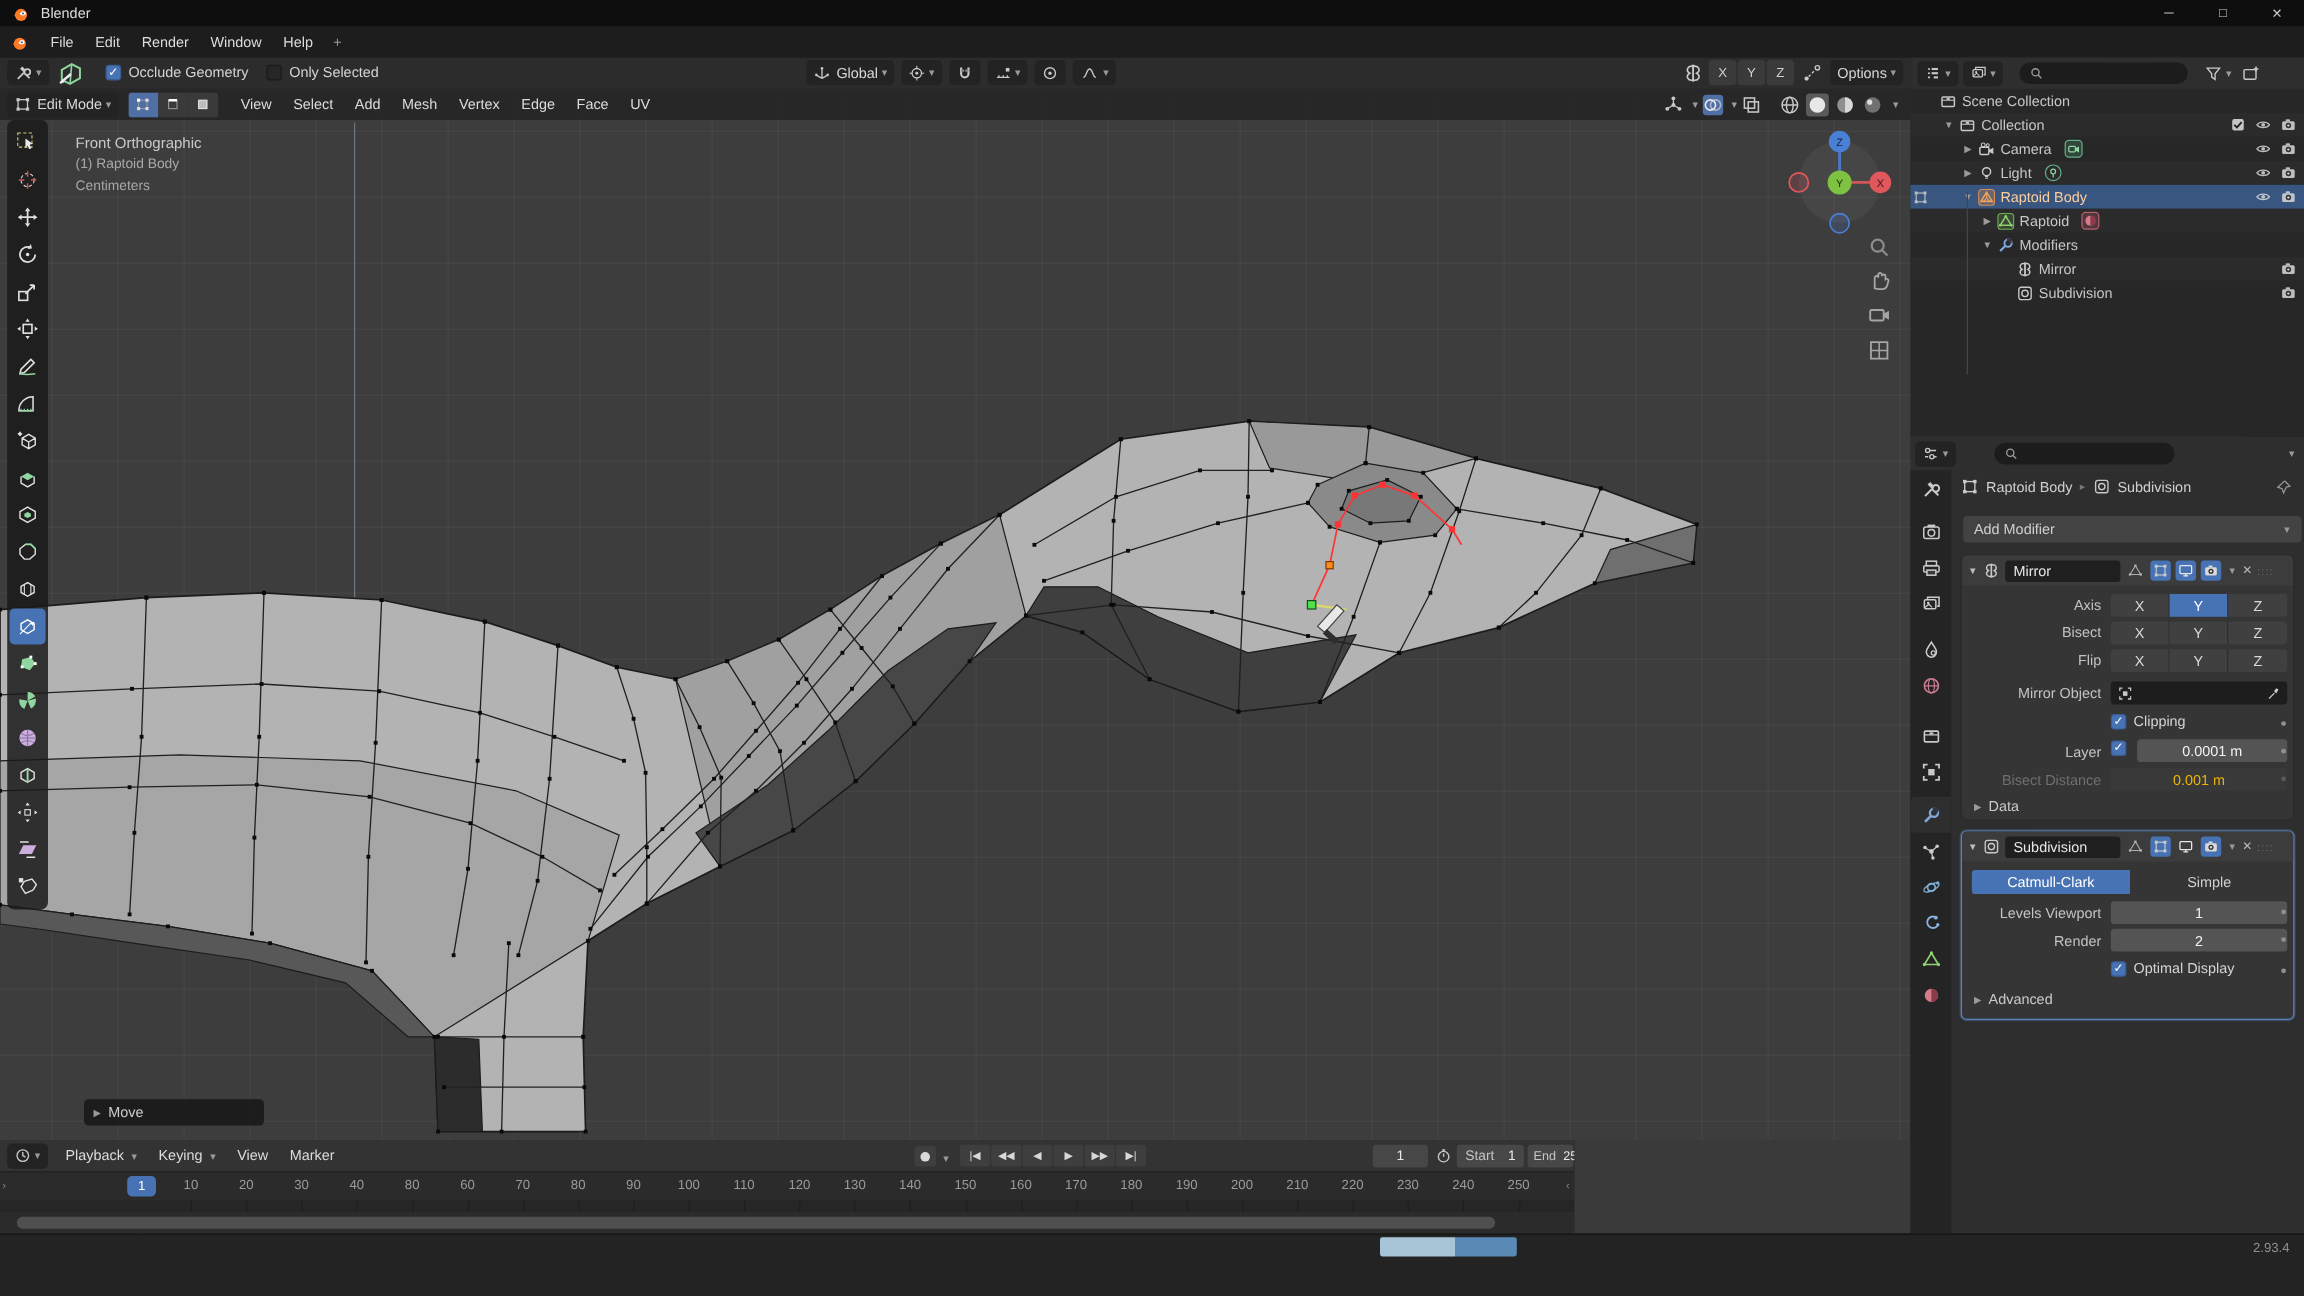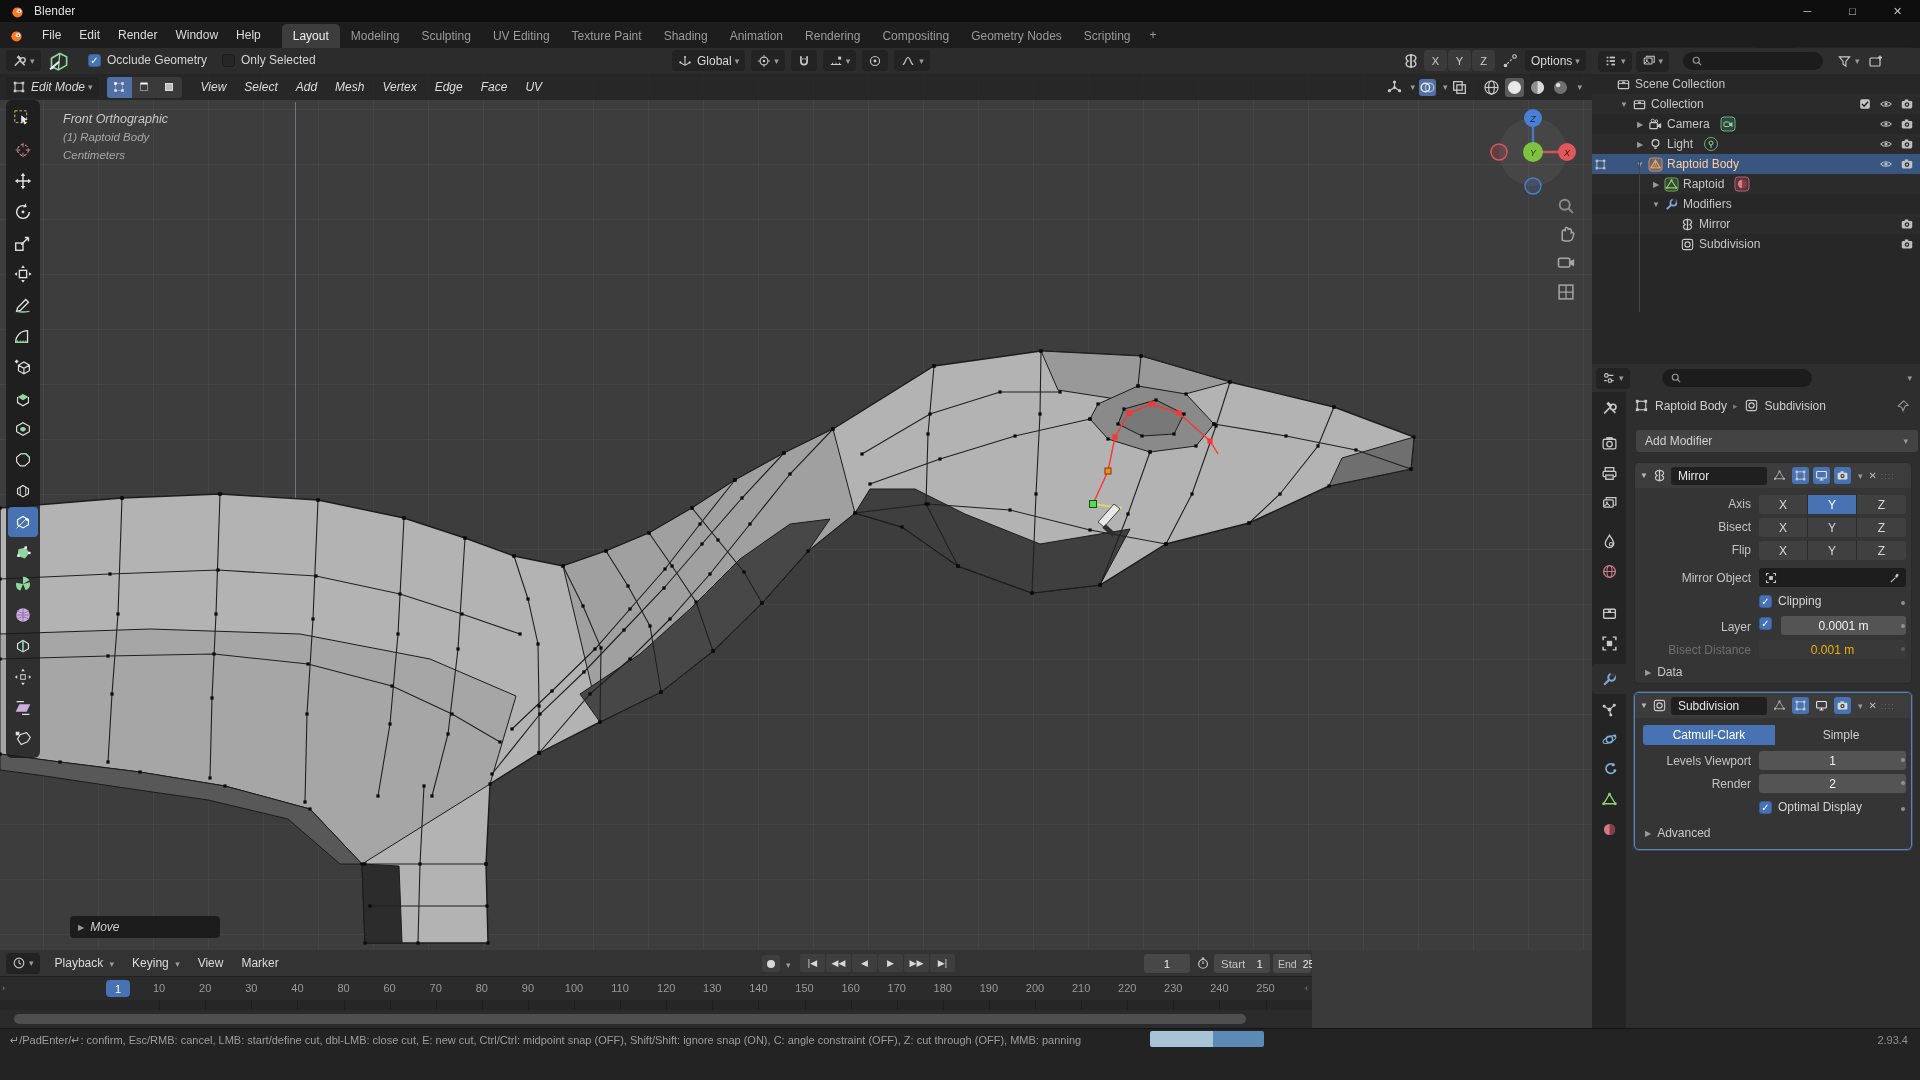--- a/index.html
+++ b/index.html
@@ -39,21 +39,21 @@
   .chk .box { width:13px; height:13px; border-radius:3px; background:#262626; border:1px solid #1a1a1a;
     display:flex; align-items:center; justify-content:center; color:#fff; font-size:10px; }
   .chk .box.on { background:#4772b3; border-color:#3a movies; border-color:#3a5d94; }
   .drop { display:inline-flex; align-items:center; background:#232323; border-radius:4px; height:21px; padding:0 6px; color:#d8d8d8; }
   .mini-btn { display:inline-flex; align-items:center; justify-content:center; width:23px; height:21px; background:#3a3a3a; border-radius:3px; color:#d0d0d0; margin-left:1px; font-size:11px; }
 
   
   #viewport { left:0; top:74px; width:1872px; height:876px; background-color:#3d3d3d; border-radius:0 0 0 0; overflow:hidden;
     background-image:linear-gradient(rgba(255,255,255,0.045) 1px, transparent 1px),
                      linear-gradient(90deg, rgba(255,255,255,0.045) 1px, transparent 1px);
-    background-size:55px 55px; background-position:-12px -20px;font-style:italic; }
+    background-size:55px 55px; background-position:-12px -20px; }
   #vp-header { left:0; top:0; width:1592px; height:26px; background:rgba(30,30,30,0.72); display:flex; align-items:center; position:absolute; z-index:5; }
   .mode-btn { width:25px; height:21px; display:flex; align-items:center; justify-content:center; background:#3a3a3a; }
   .mode-btn.on { background:#4f6fa5; }
   #vp-info { left:63px; top:36px; position:absolute; z-index:4; line-height:18px; }
   #vp-info .l1 { color:#c9c9c9; font-size:12.5px; }
   #vp-info .l2, #vp-info .l3 { color:#a8a8a8; font-size:11.5px; }
   #toolbar-left { position:absolute; left:6px; top:26px; width:34px; z-index:6; background:rgba(26,26,26,0.85); border-radius:6px; padding:3px 0; }
   .tool-btn { width:30px; height:30px; margin:1px auto; border-radius:4px; display:flex; align-items:center; justify-content:center; }
   .tool-btn.active { background:#4772b3; }
   .tool-btn svg { width:20px; height:20px; }
@@ -162,33 +162,20 @@
           <path d="M1.5 10 L6 4.8 L9 6.5 Z" fill="#ff7a26"></path>
           <circle cx="9.8" cy="7.7" r="0.9" fill="#2a5b8a"></circle>
         </svg>
       </span>
     <div id="main-menus" style="display:flex;">
         <div class="menu-item">File</div>
         <div class="menu-item">Edit</div>
         <div class="menu-item">Render</div>
         <div class="menu-item">Window</div>
         <div class="menu-item">Help</div>
-      </div>
-    <div id="workspace-tabs">
-        <div class="ws-tab active">Layout</div>
-        <div class="ws-tab">Modeling</div>
-        <div class="ws-tab">Sculpting</div>
-        <div class="ws-tab">UV Editing</div>
-        <div class="ws-tab">Texture Paint</div>
-        <div class="ws-tab">Shading</div>
-        <div class="ws-tab">Animation</div>
-        <div class="ws-tab">Rendering</div>
-        <div class="ws-tab">Compositing</div>
-        <div class="ws-tab">Geometry Nodes</div>
-        <div class="ws-tab">Scripting</div>
       </div>
     <div class="ws-plus">+</div>
     <div id="scene-cluster">
       <span class="ic sc-ic">
           <svg viewBox="0 0 16 16">
             <path d="M8 2 C10 5.5 12 7 12 9.6 A4 4.2 0 1 1 4 9.6 C4 7 6 5.5 8 2 Z" fill="none" stroke="#c9c9c9" stroke-width="1.2"></path>
             <circle cx="9.5" cy="10.5" r="1.6" fill="none" stroke="#c9c9c9"></circle>
           </svg>
         </span>
         <span class="caret">▾</span>
@@ -1660,17 +1647,16 @@
         <div class="chan-tick" style="left: 1219.4px;"></div>
         <div class="chan-tick" style="left: 1265.5px;"></div>
       </div>
     <div id="tl-scroll">
       <div id="tl-scrollbar"></div>
     </div>
   </div>
   <div id="tl-filler" class="abs"></div>
 
   <div id="statusbar" class="abs">
-    <span id="status-hint">↵/PadEnter/↵: confirm, Esc/RMB: cancel, LMB: start/define cut, dbl-LMB: close cut, E: new cut, Ctrl/Ctrl: midpoint snap (OFF), Shift/Shift: ignore snap (ON), C: angle constraint (OFF), Z: cut through (OFF), MMB: panning</span>
     <span id="status-artifact"></span>
     <span id="status-version">2.93.4</span>
   </div>
 </div>
 
 </body></html>

